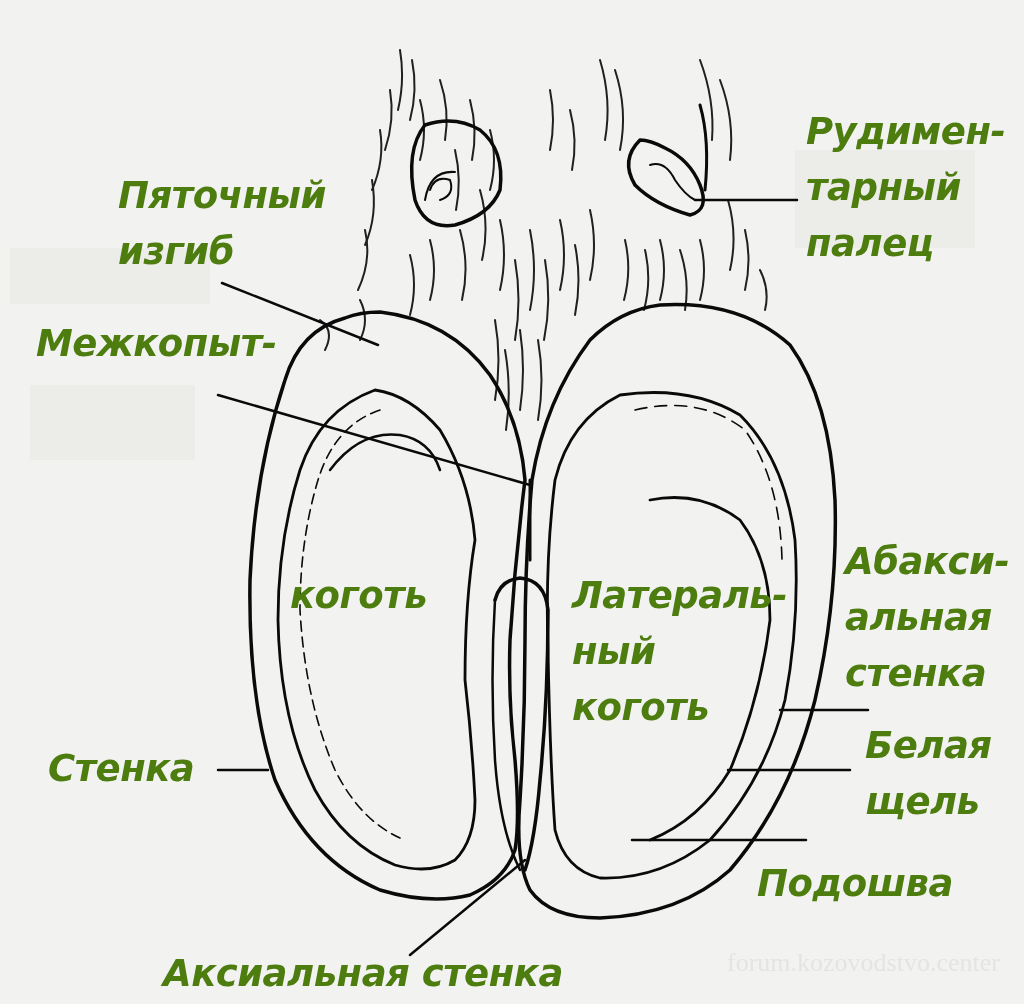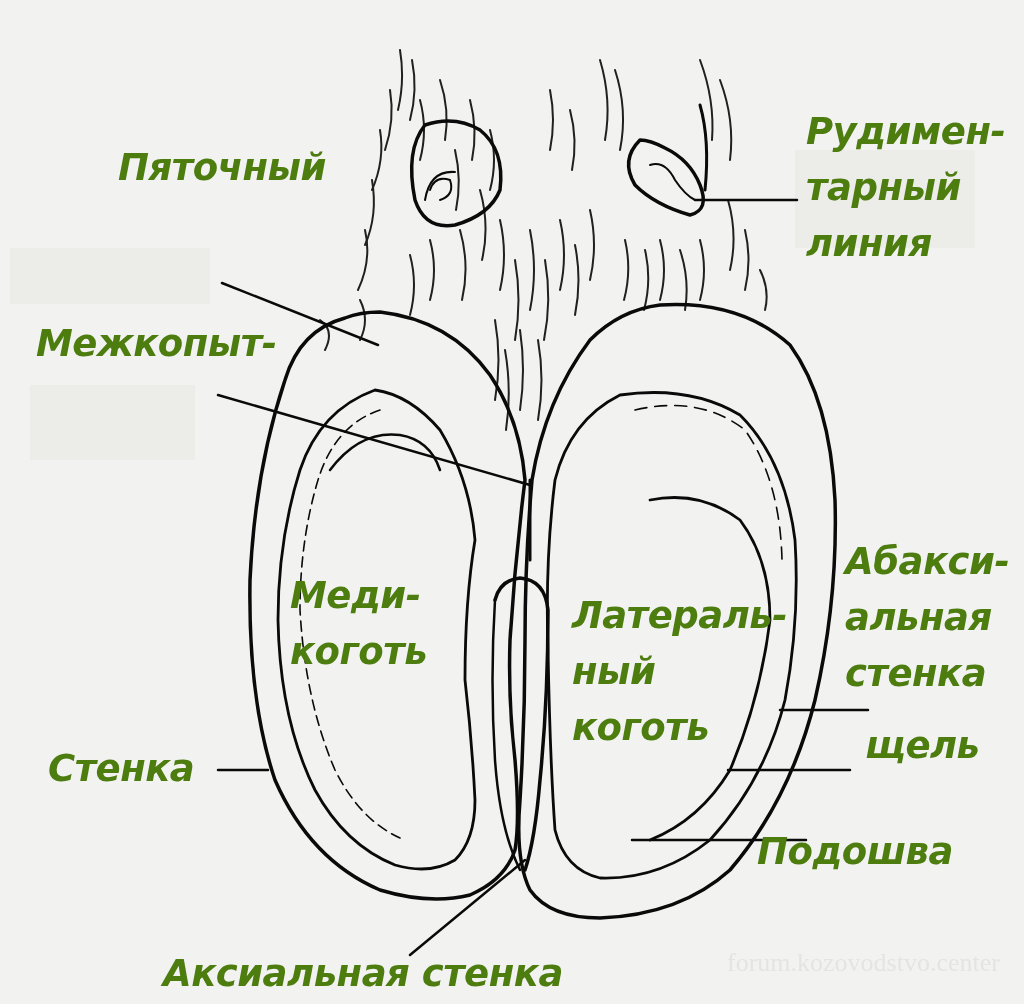--- a/index.html
+++ b/index.html
@@ -118,54 +118,55 @@
     <line x1="218" y1="395" x2="530" y2="485"></line>
     <line x1="695" y1="200" x2="797" y2="200"></line>
     <line x1="218" y1="770" x2="268" y2="770"></line>
     <line x1="410" y1="955" x2="525" y2="860"></line>
     <line x1="780" y1="710" x2="868" y2="710"></line>
     <line x1="728" y1="770" x2="850" y2="770"></line>
     <line x1="632" y1="840" x2="806" y2="840"></line>
   </g>
 </svg>
 
-<div class="label" style="left:118px;top:140px;">
+<div class="label" style="left:118px;top:168px;">
   <span>Пяточный</span>
+  <span>изгиб</span>
 </div>
 
 <div class="label" style="left:806px;top:104px;">
   <span>Рудимен-</span>
   <span>тарный</span>
-  <span>линия</span>
+  <span>палец</span>
 </div>
 
 <div class="label" style="left:36px;top:316px;">
   <span>Межкопыт-</span>
 </div>
 
 <div class="label" style="left:290px;top:568px;">
-  <span>Меди-</span>
   <span>коготь</span>
 </div>
 
-<div class="label" style="left:572px;top:568px;margin-top:20px;">
+<div class="label" style="left:572px;top:568px;">
   <span>Латераль-</span>
   <span>ный</span>
   <span>коготь</span>
 </div>
 
 <div class="label" style="left:845px;top:534px;">
   <span>Абакси-</span>
   <span>альная</span>
   <span>стенка</span>
 </div>
 
 <div class="label" style="left:865px;top:718px;">
+  <span>Белая</span>
   <span>щель</span>
 </div>
 
 <div class="label" style="left:48px;top:741px;">Стенка</div>
 
-<div class="label" style="left:757px;top:824px;">Подошва</div>
+<div class="label" style="left:757px;top:856px;">Подошва</div>
 
 <div class="label" style="left:163px;top:946px;text-align:center;">Аксиальная стенка</div>
 
 <div class="watermark">forum.kozovodstvo.center</div>
 
 </body></html>

